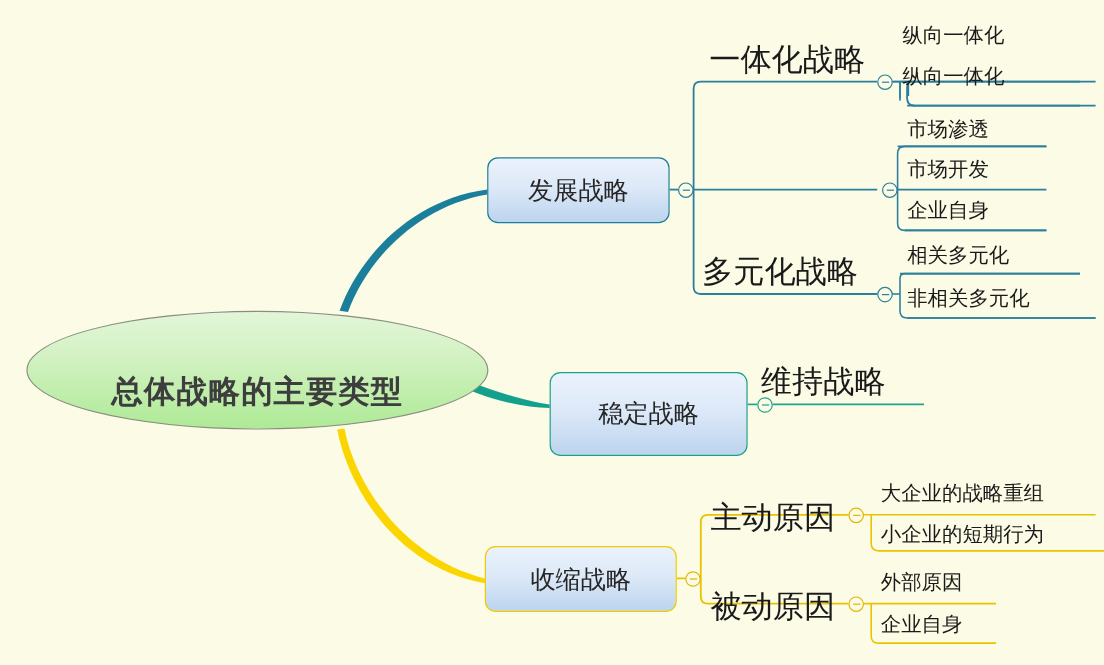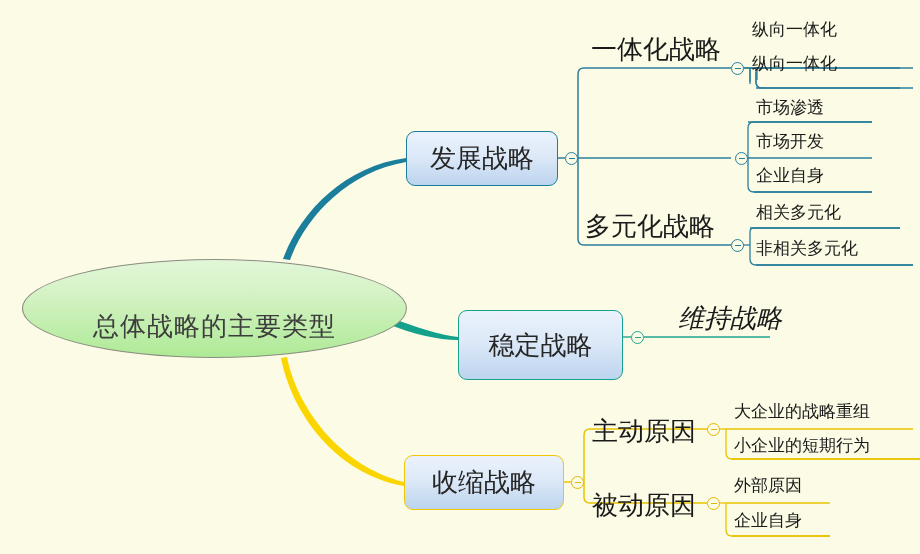--- a/index.html
+++ b/index.html
@@ -38,39 +38,39 @@
     border-radius: 50%;
     border: 1.5px solid #8a8d80;
     background: linear-gradient(to bottom, #e2f6d8 0%, #d3f2c3 38%, #aeea96 100%);
     display: flex;
     align-items: center;
     justify-content: center;
     box-sizing: border-box;
   }
   .center-node .label {
     font-size: 26px;
-    font-weight: normal;
+    font-weight: bold;
     color: #3d3d3d;
     letter-spacing: 1px;
     white-space: nowrap;
     margin-top: 36px;
   }
 
   
   .l1-node {
     position: absolute;
     box-sizing: border-box;
     border-radius: 9px;
     background: linear-gradient(to bottom, #eaf2fc 0%, #dde9f8 45%, #bcd4ee 100%);
     display: flex;
     align-items: center;
     justify-content: center;
   }
   .l1-node .label {
-    font-size: 26px;
+    font-size: 21px;
     color: #262626;
     white-space: nowrap;
   }
   .l1-dev {
     left: 406px; top: 131px; width: 152px; height: 55px;
     border: 1.6px solid #1b7e9b;
   }
   .l1-stable {
     left: 458px; top: 310px; width: 165px; height: 70px;
     border: 1.6px solid #17a08c;
@@ -232,21 +232,21 @@
   <div class="txt l3" style="left:752px; top:18px;">纵向一体化</div>
   <div class="txt l3" style="left:752px; top:52px;">纵向一体化</div>
 
   <div class="txt l3" style="left:756px; top:96px;">市场渗透</div>
   <div class="txt l3" style="left:756px; top:130px;">市场开发</div>
   <div class="txt l3" style="left:756px; top:164px;">企业自身</div>
 
   <div class="txt l3" style="left:756px; top:201px;">相关多元化</div>
   <div class="txt l3" style="left:756px; top:237px;">非相关多元化</div>
 
-  <div class="txt l2" style="left:678px; top:301px;font-style:italic;">维持战略</div>
+  <div class="txt l2" style="left:634px; top:301px;">维持战略</div>
 
   <div class="txt l2" style="left:592px; top:414px;">主动原因</div>
   <div class="toggle gold" style="left:707px; top:423px;">
       <i></i>
     </div>
 
   <div class="txt l2" style="left:592px; top:488px;">被动原因</div>
   <div class="toggle gold" style="left:707px; top:497px;">
       <i></i>
     </div>

